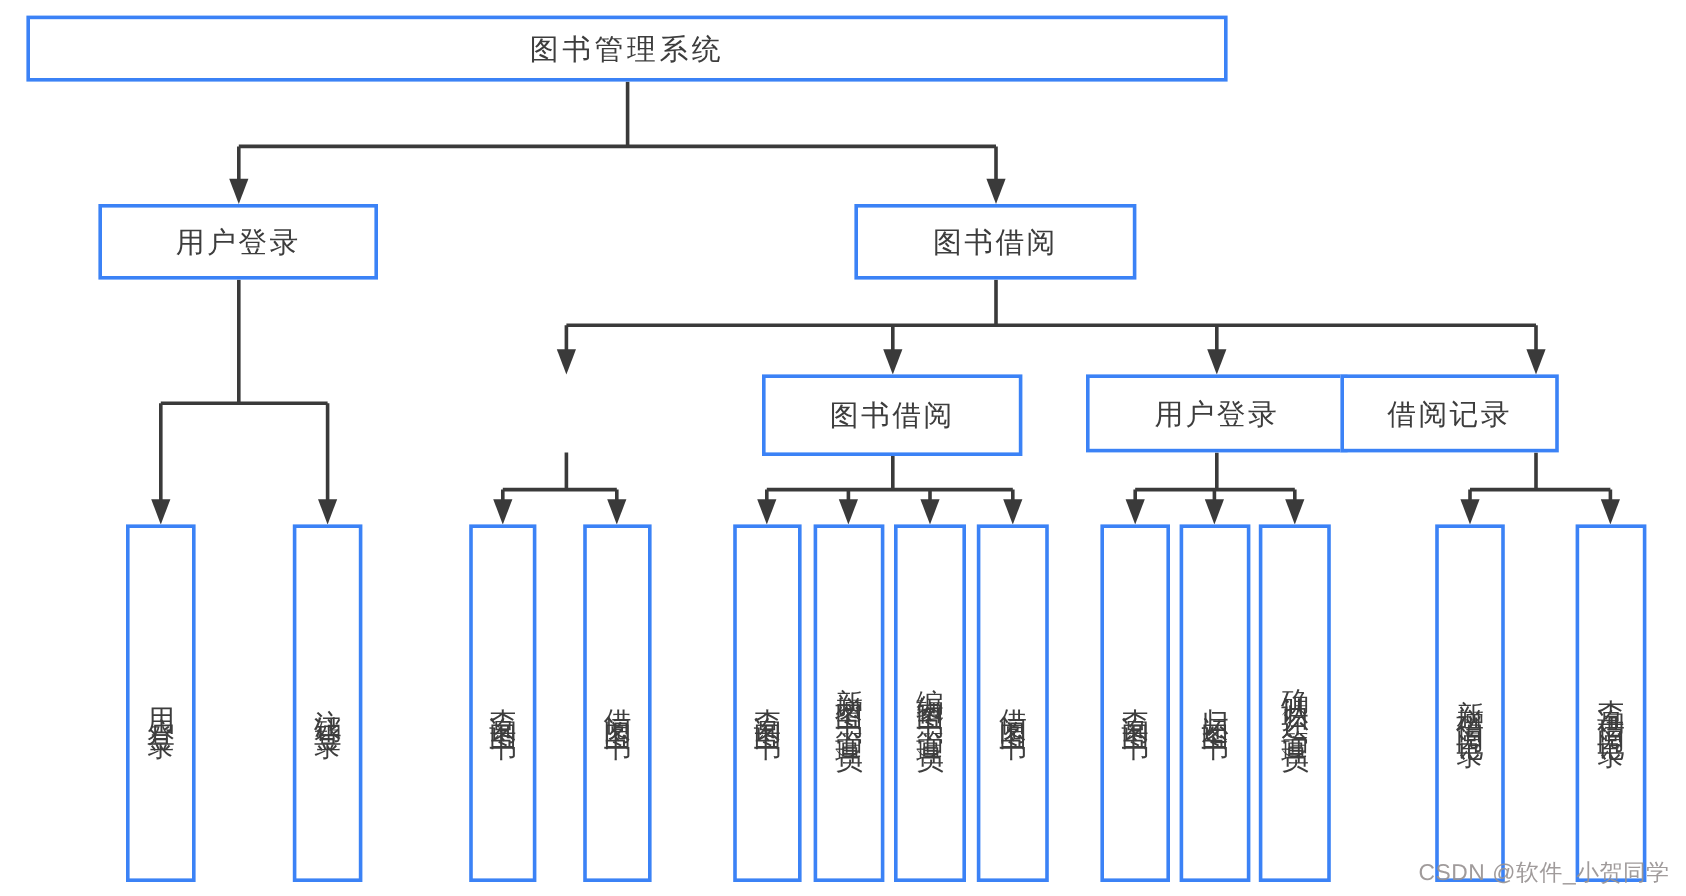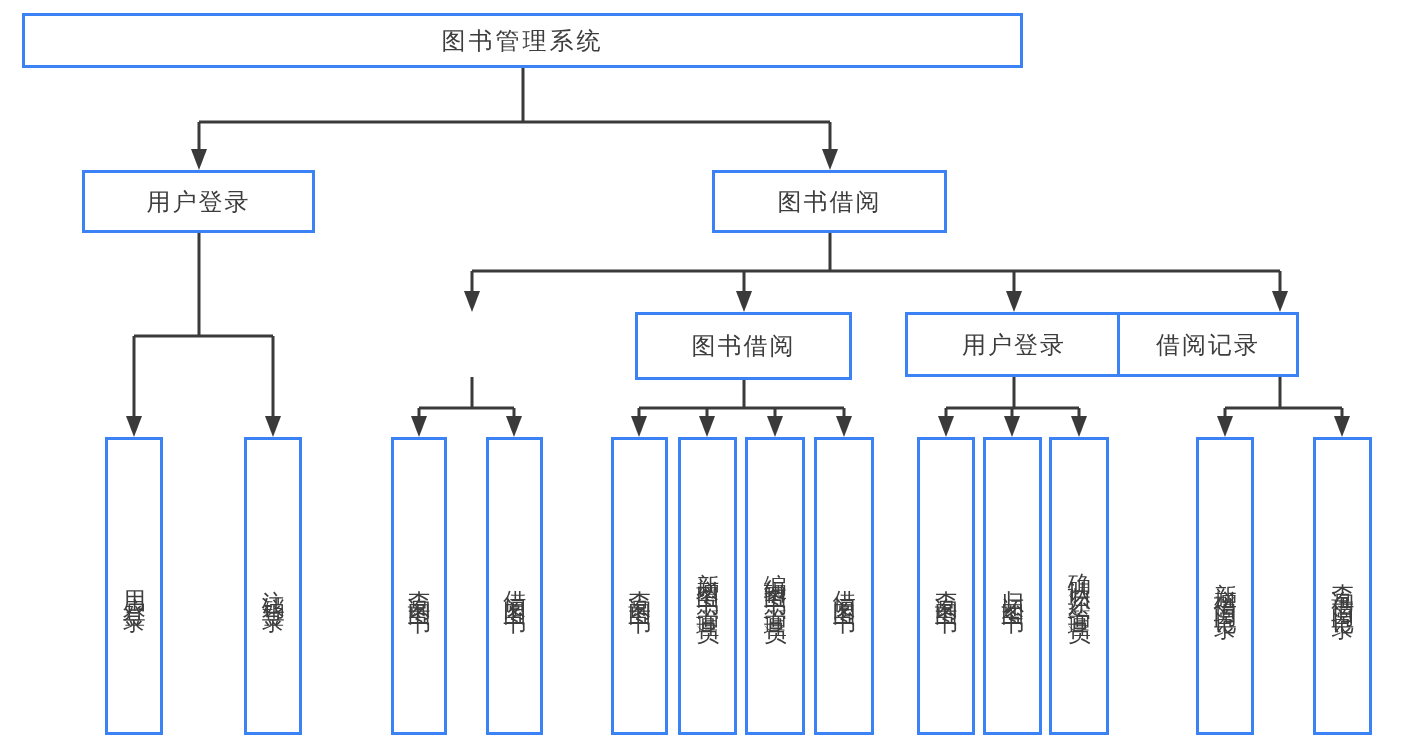--- a/index.html
+++ b/index.html
@@ -164,14 +164,15 @@
     <span class="vtext">确认归还（管理员）</span>
   </div>
 
   <div class="node" style="left:1196px;top:437px;width:58px;height:298px">
     <span class="vtext">新增借阅记录</span>
   </div>
   <div class="node" style="left:1313px;top:437px;width:59px;height:298px">
     <span class="vtext">查询借阅记录</span>
   </div>
 
+  <div class="watermark">CSDN @软件_小贺同学</div>
 
 </div>
 
 </body></html>

